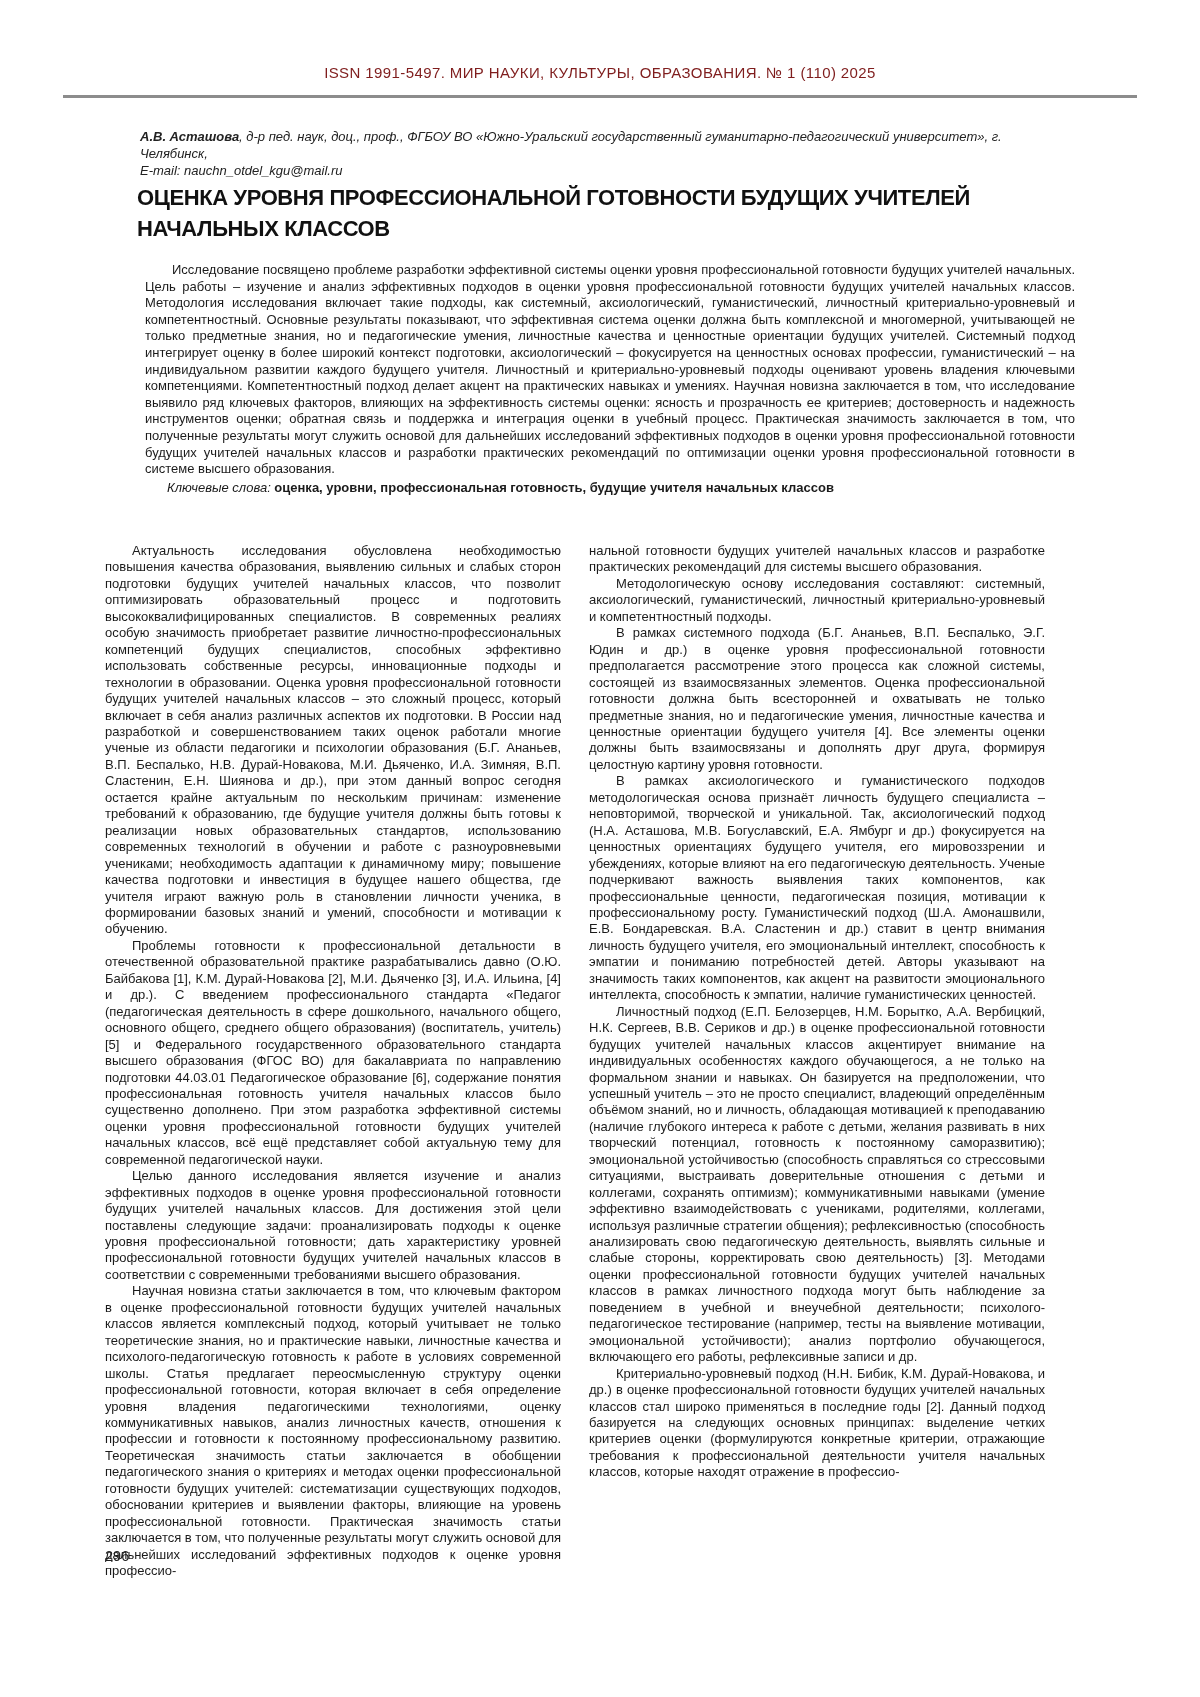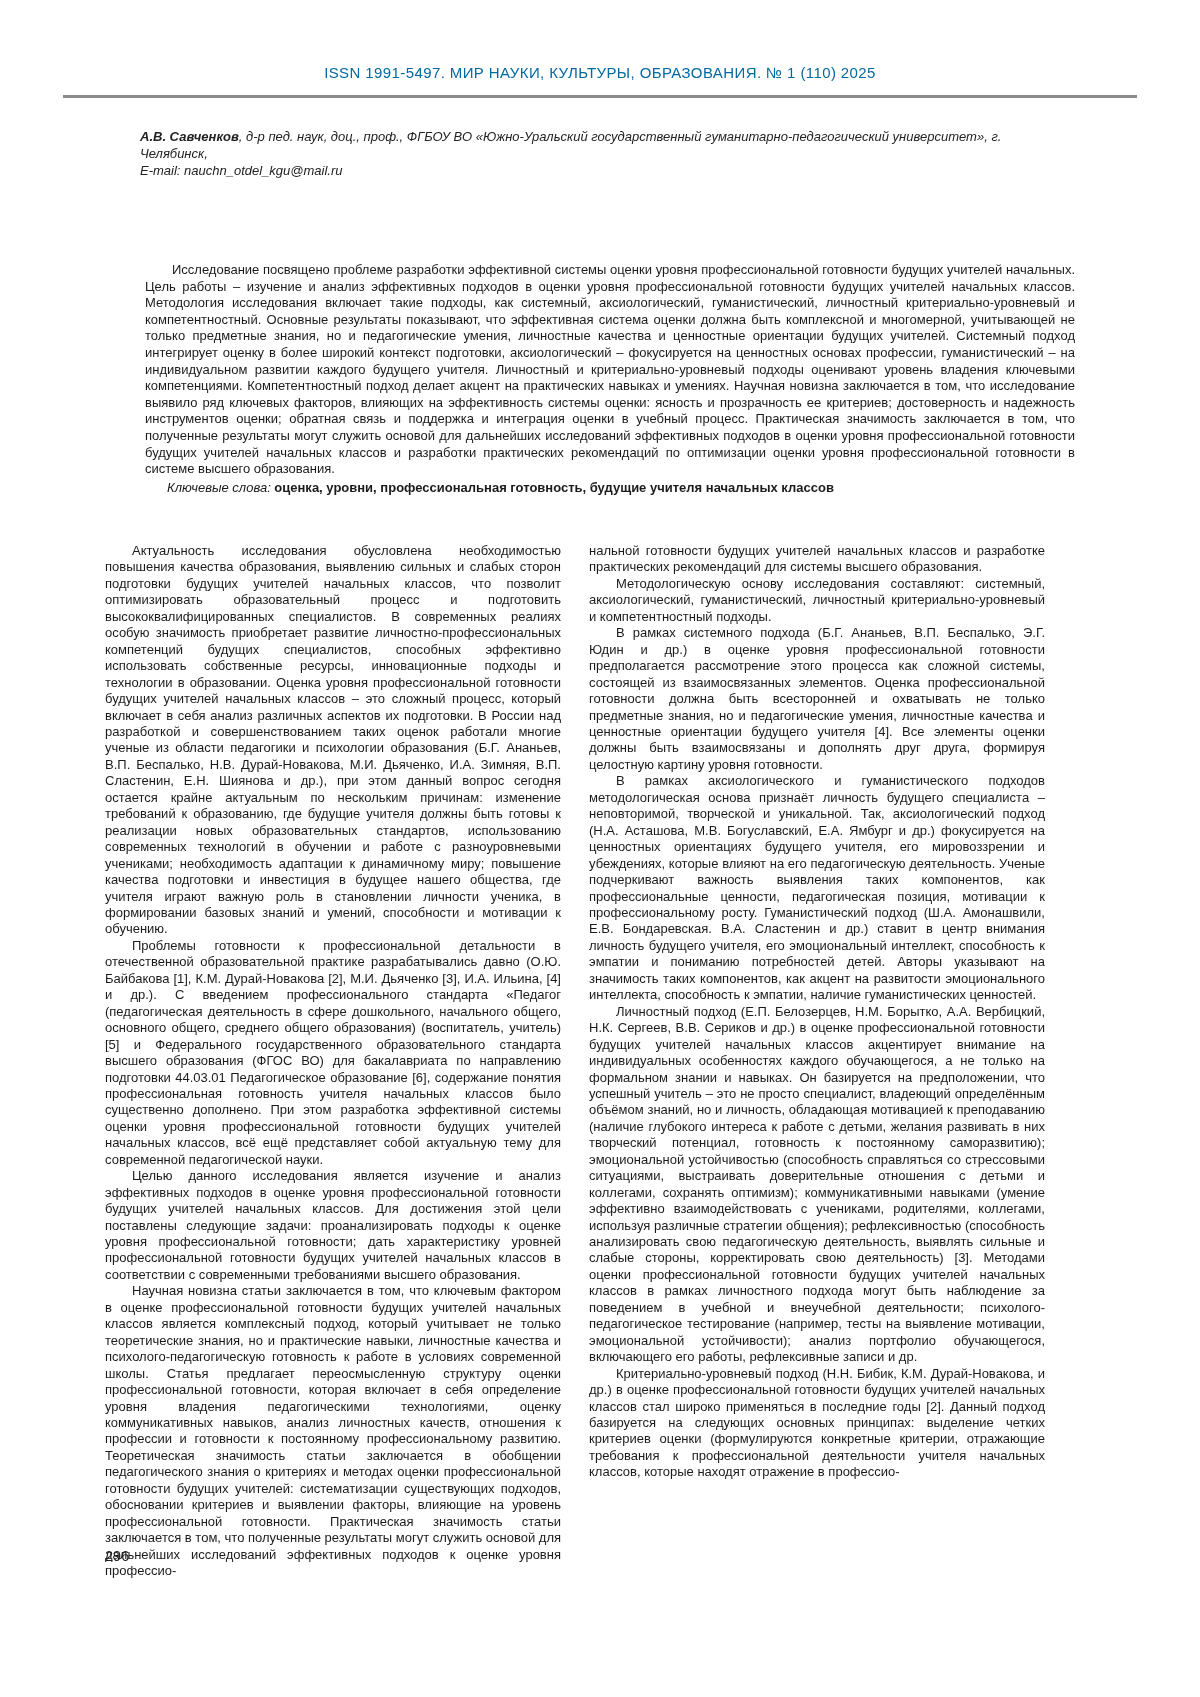--- a/index.html
+++ b/index.html
@@ -12,21 +12,21 @@
     color: #1b1b1b;
     font-family: "Liberation Sans", sans-serif;
     overflow: hidden;
   }
   .header {
     position: absolute;
     top: 64px; left: 0; right: 0;
     text-align: center;
     font-size: 15px;
     letter-spacing: 0.4px;
-    color: #0369a1;
+    color: #7f1d1d;
   }
   .header-rule {
     position: absolute;
     top: 95px; left: 63px;
     width: 1074px; height: 3px;
     background: #8c8c8c;
   }
   .author {
     position: absolute;
     top: 128px; left: 140px; width: 930px;
@@ -90,24 +90,25 @@
 </style>
 </head>
 <body>
 
 <div class="page">
 
   <div class="header">ISSN 1991-5497. МИР НАУКИ, КУЛЬТУРЫ, ОБРАЗОВАНИЯ.  № 1 (110) 2025</div>
   <div class="header-rule"></div>
 
   <div class="author">
-    <span class="author-name">А.В. Савченков</span><span>, д-р пед. наук, доц., проф., ФГБОУ ВО «Южно-Уральский государственный гуманитарно-педагогический университет», г. Челябинск,</span><br>
+    <span class="author-name">А.В. Асташова</span><span>, д-р пед. наук, доц., проф., ФГБОУ ВО «Южно-Уральский государственный гуманитарно-педагогический университет», г. Челябинск,</span><br>
     <span>E-mail: nauchn_otdel_kgu@mail.ru</span>
   </div>
 
+  <h1 class="title">ОЦЕНКА УРОВНЯ ПРОФЕССИОНАЛЬНОЙ ГОТОВНОСТИ БУДУЩИХ УЧИТЕЛЕЙ НАЧАЛЬНЫХ КЛАССОВ</h1>
 
   <p class="abstract">Исследование посвящено проблеме разработки эффективной системы оценки уровня профессиональной готовности будущих учителей начальных. Цель работы – изучение и анализ эффективных подходов в оценки уровня профессиональной готовности будущих учителей начальных классов. Методология исследования включает такие подходы, как системный, аксиологический, гуманистический, личностный критериально-уровневый и компетентностный. Основные результаты показывают, что эффективная система оценки должна быть комплексной и многомерной, учитывающей не только предметные знания, но и педагогические умения, личностные качества и ценностные ориентации будущих учителей. Системный подход интегрирует оценку в более широкий контекст подготовки, аксиологический – фокусируется на ценностных основах профессии, гуманистический – на индивидуальном развитии каждого будущего учителя. Личностный и критериально-уровневый подходы оценивают уровень владения ключевыми компетенциями. Компетентностный подход делает акцент на практических навыках и умениях. Научная новизна заключается в том, что исследование выявило ряд ключевых факторов, влияющих на эффективность системы оценки: ясность и прозрачность ее критериев; достоверность и надежность инструментов оценки; обратная связь и поддержка и интеграция оценки в учебный процесс. Практическая значимость заключается в том, что полученные результаты могут служить основой для дальнейших исследований эффективных подходов в оценки уровня профессиональной готовности будущих учителей начальных классов и разработки практических рекомендаций по оптимизации оценки уровня профессиональной готовности в системе высшего образования.</p>
 
   <p class="keywords"><span class="kw-label">Ключевые слова: </span><span class="kw-text">оценка, уровни, профессиональная готовность, будущие учителя начальных классов</span></p>
 
   <div class="columns">
     <div class="col">
       <p class="para">Актуальность исследования обусловлена необходимостью повышения качества образования, выявлению сильных и слабых сторон подготовки будущих учителей начальных классов, что позволит оптимизировать образовательный процесс и подготовить высококвалифицированных специалистов. В современных реалиях особую значимость приобретает развитие личностно-профессиональных компетенций будущих специалистов, способных эффективно использовать собственные ресурсы, инновационные подходы и технологии в образовании. Оценка уровня профессиональной готовности будущих учителей начальных классов – это сложный процесс, который включает в себя анализ различных аспектов их подготовки. В России над разработкой и совершенствованием таких оценок работали многие ученые из области педагогики и психологии образования (Б.Г. Ананьев, В.П. Беспалько, Н.В. Дурай-Новакова, М.И. Дьяченко, И.А. Зимняя, В.П. Сластенин, Е.Н. Шиянова и др.), при этом данный вопрос сегодня остается крайне актуальным по нескольким причинам: изменение требований к образованию, где будущие учителя должны быть готовы к реализации новых образовательных стандартов, использованию современных технологий в обучении и работе с разноуровневыми учениками; необходимость адаптации к динамичному миру; повышение качества подготовки и инвестиция в будущее нашего общества, где учителя играют важную роль в становлении личности ученика, в формировании базовых знаний и умений, способности и мотивации к обучению.</p>
       <p class="para">Проблемы готовности к профессиональной детальности в отечественной образовательной практике разрабатывались давно (О.Ю. Байбакова [1], К.М. Дурай-Новакова [2], М.И. Дьяченко [3], И.А. Ильина, [4] и др.). С введением профессионального стандарта «Педагог (педагогическая деятельность в сфере дошкольного, начального общего, основного общего, среднего общего образования) (воспитатель, учитель) [5] и Федерального государственного образовательного стандарта высшего образования (ФГОС ВО) для бакалавриата по направлению подготовки 44.03.01 Педагогическое образование [6], содержание понятия профессиональная готовность учителя начальных классов было существенно дополнено. При этом разработка эффективной системы оценки уровня профессиональной готовности будущих учителей начальных классов, всё ещё представляет собой актуальную тему для современной педагогической науки.</p>
       <p class="para">Целью данного исследования является изучение и анализ эффективных подходов в оценке уровня профессиональной готовности будущих учителей начальных классов. Для достижения этой цели поставлены следующие задачи: проанализировать подходы к оценке уровня профессиональной готовности; дать характеристику уровней профессиональной готовности будущих учителей начальных классов в соответствии с современными требованиями высшего образования.</p>

